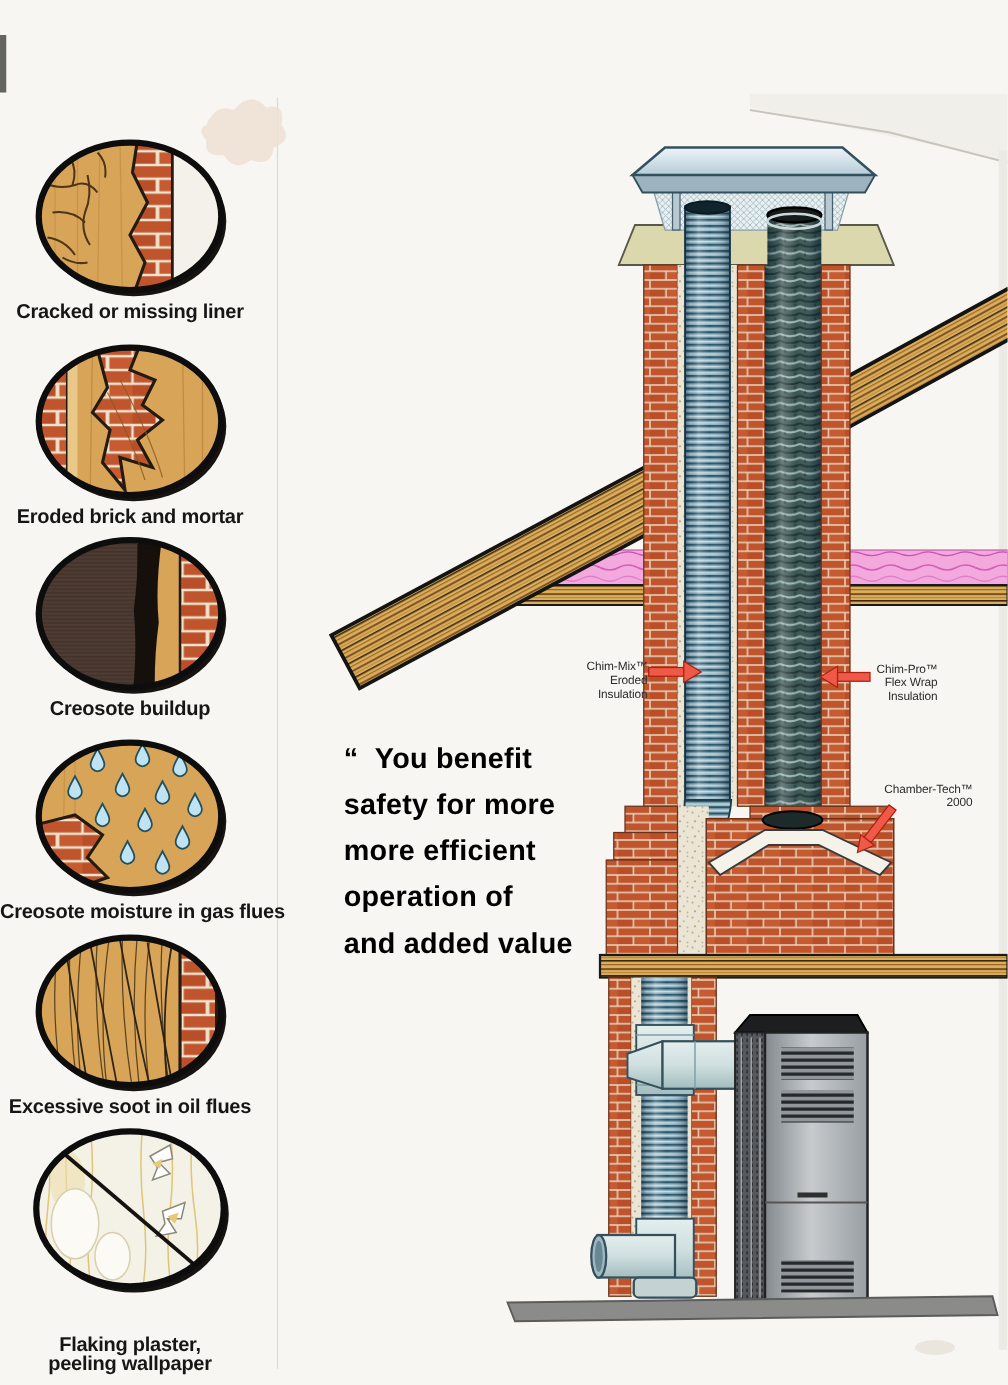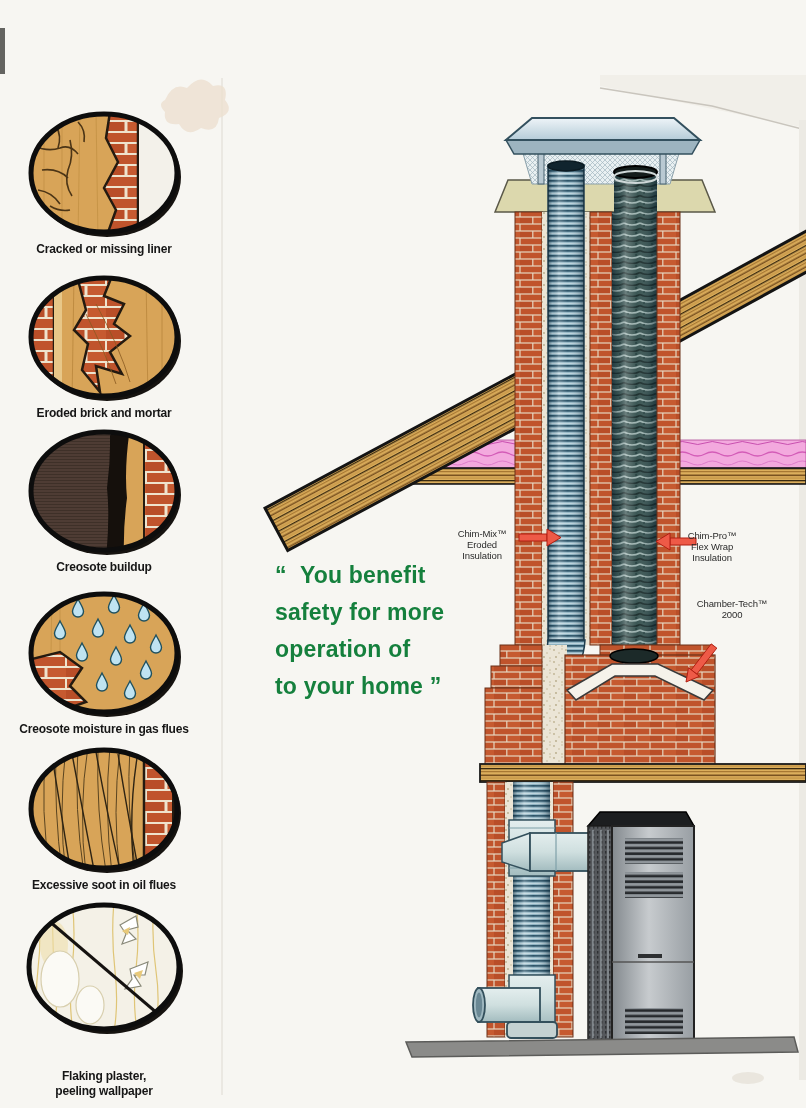--- a/index.html
+++ b/index.html
@@ -1,29 +1,29 @@
 <!DOCTYPE html>
 <html><head>
 <meta charset="utf-8">
 <style>
   html,body{margin:0;padding:0;}
   body{width:806px;height:1108px;position:relative;background:#f7f6f2;
        font-family:"Liberation Sans",sans-serif;overflow:hidden;}
   
   .problem{position:absolute;left:0;width:208px;text-align:center;}
   .problem svg{display:block;margin:0 auto;}
-  .caption{margin-top:2px;font-size:12px;letter-spacing:-0.2px;color:#161616;
+  .caption{margin-top:2px;font-size:16px;letter-spacing:-0.2px;color:#161616;
            font-weight:bold;white-space:nowrap;line-height:15px;}
   .caption.two-line{white-space:pre-line;margin-top:32px;}
   
-  .quote{position:absolute;left:275px;top:557px;width:230px;color:#15803d;
+  .quote{position:absolute;left:275px;top:588px;width:230px;color:#000000;
          font-size:23px;line-height:37px;font-weight:bold;letter-spacing:0.2px;}
   .quote span{display:block;white-space:nowrap;}
   .diaglabel{position:absolute;color:#2b2b2b;font-size:9.5px;line-height:11px;
-             text-align:center;letter-spacing:-0.1px;}
+             text-align:right;letter-spacing:-0.1px;}
   .diaglabel span{display:block;white-space:nowrap;}
   #svg-main{position:absolute;left:0;top:0;}
 </style>
 </head>
 <body>
 
 <svg width="0" height="0" style="position:absolute" aria-hidden="true">
 <defs>
   <pattern id="brick" patternUnits="userSpaceOnUse" width="26" height="14">
     <rect width="26" height="14" fill="#e6d6bf"></rect>
@@ -410,32 +410,33 @@
     </g>
     <ellipse cx="80" cy="66" rx="75" ry="62" fill="none" stroke="#0d0d0d" stroke-width="5"></ellipse>
   </svg>
   <div class="caption two-line">Flaking plaster,
 peeling wallpaper</div>
 </div>
 
 <div class="quote">
   <span>“&nbsp;&nbsp;You benefit</span>
   <span>safety for more</span>
+  <span>more efficient</span>
   <span>operation of</span>
-  <span>to your home&nbsp;”</span>
+  <span>and added value</span>
 </div>
 
 <div class="diaglabel" style="left:446px;top:528px;width:72px">
   <span>Chim-Mix™</span>
   <span>Eroded</span>
   <span>Insulation</span>
 </div>
 
 <div class="diaglabel" style="left:674px;top:530px;width:76px">
   <span>Chim-Pro™</span>
   <span>Flex Wrap</span>
   <span>Insulation</span>
 </div>
 
-<div class="diaglabel" style="left:686px;top:598px;width:92px">
+<div class="diaglabel" style="left:686px;top:626px;width:92px">
   <span>Chamber-Tech™</span>
   <span>2000</span>
 </div>
 
 </body></html>

